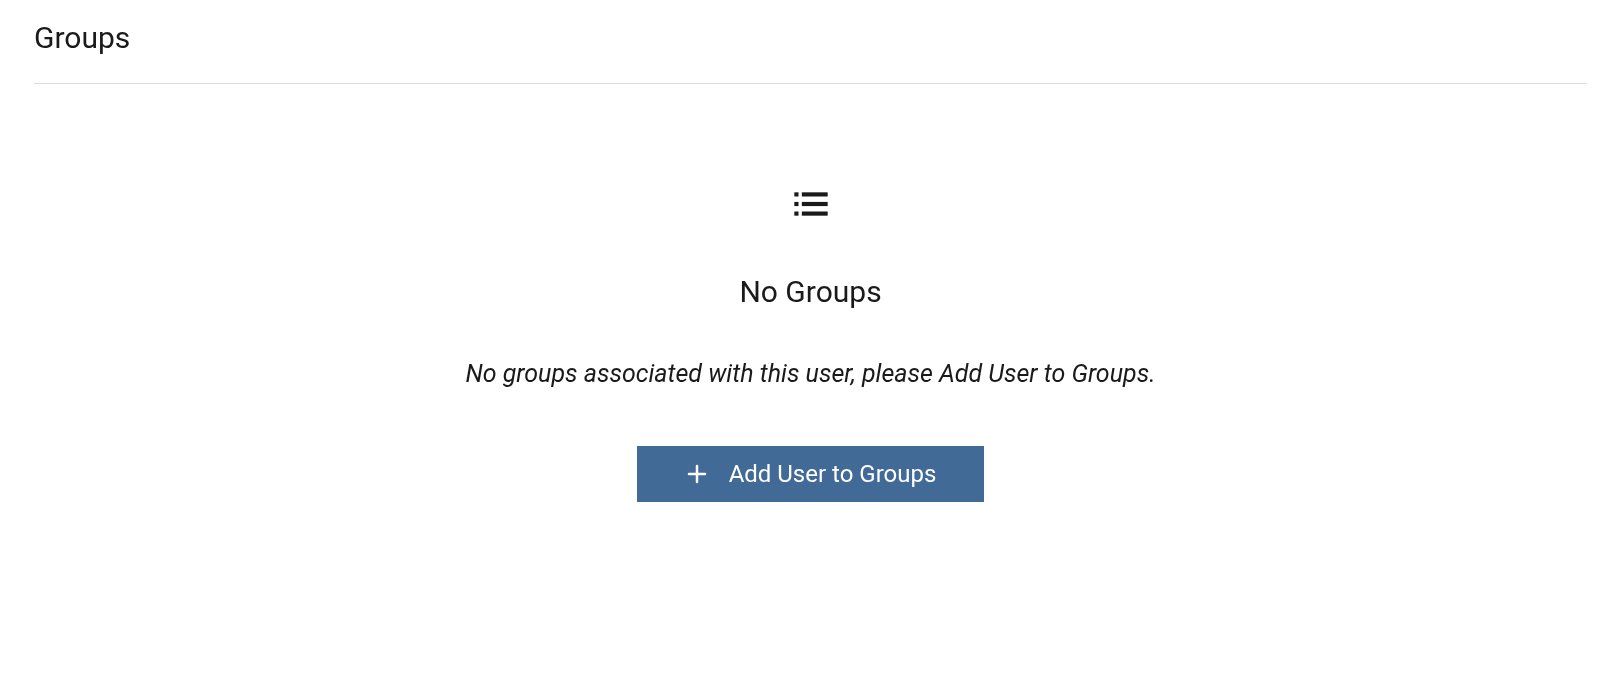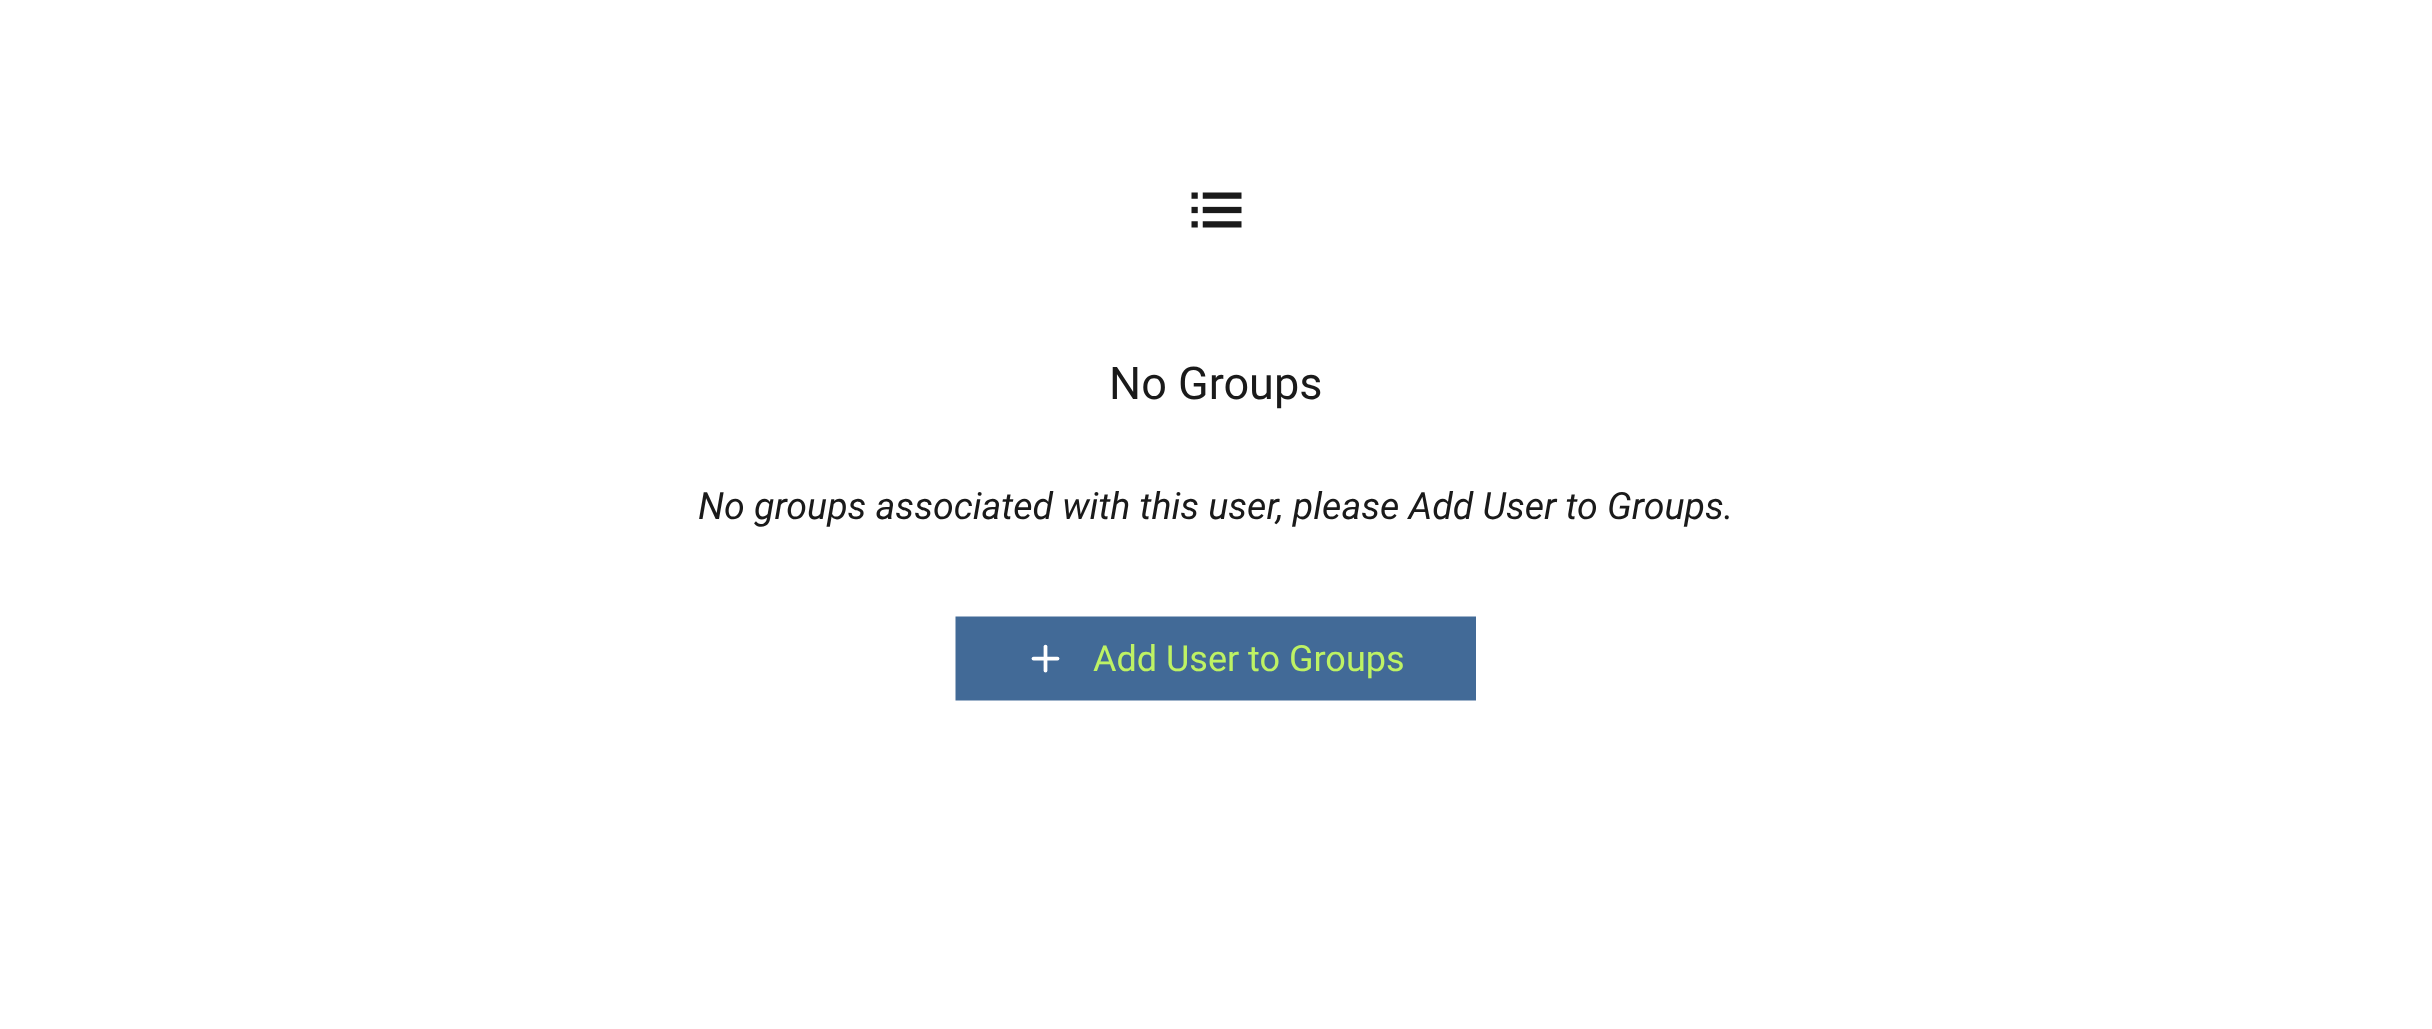--- a/index.html
+++ b/index.html
@@ -36,60 +36,63 @@
     }
     .empty-state-icon {
       color: #1a1a1a;
     }
     .empty-state-icon svg {
       width: 40px;
       height: 40px;
       display: block;
     }
     .empty-state-title {
-      margin-top: 79px;
+      margin-top: 50px;
       font-size: 30px;
       font-weight: 400;
       color: #1a1a1a;
     }
     .empty-state-description {
       margin-top: 50px;
       font-size: 25px;
       font-weight: 400;
       color: #1a1a1a;
       font-style: italic;
     }
     .add-button {
       margin-top: 58px;
       display: inline-flex;
       align-items: center;
       justify-content: center;
       gap: 20px;
       background: #426a97;
-      color: #bef264;
+      color: #ffffff;
       border: none;
       padding: 14px 48px;
       font-size: 24px;
       font-weight: 400;
       cursor: pointer;
       font-family: inherit;
     }
     .plus-icon {
       display: inline-flex;
     }
     .plus-icon svg {
       width: 24px;
       height: 24px;
       stroke: #ffffff;
     }
   </style>
 </head>
 <body>
 
 <div class="page-container">
+  <div class="section-header">
+    <h2 class="section-title">Groups</h2>
+  </div>
 
   <div class="empty-state">
     <span class="empty-state-icon">
       <svg viewBox="0 0 24 24" fill="currentColor">
         <rect x="2" y="5" width="2.5" height="2.5"></rect>
         <rect x="6.5" y="5" width="15.5" height="2.5"></rect>
         <rect x="2" y="10.75" width="2.5" height="2.5"></rect>
         <rect x="6.5" y="10.75" width="15.5" height="2.5"></rect>
         <rect x="2" y="16.5" width="2.5" height="2.5"></rect>
         <rect x="6.5" y="16.5" width="15.5" height="2.5"></rect>

